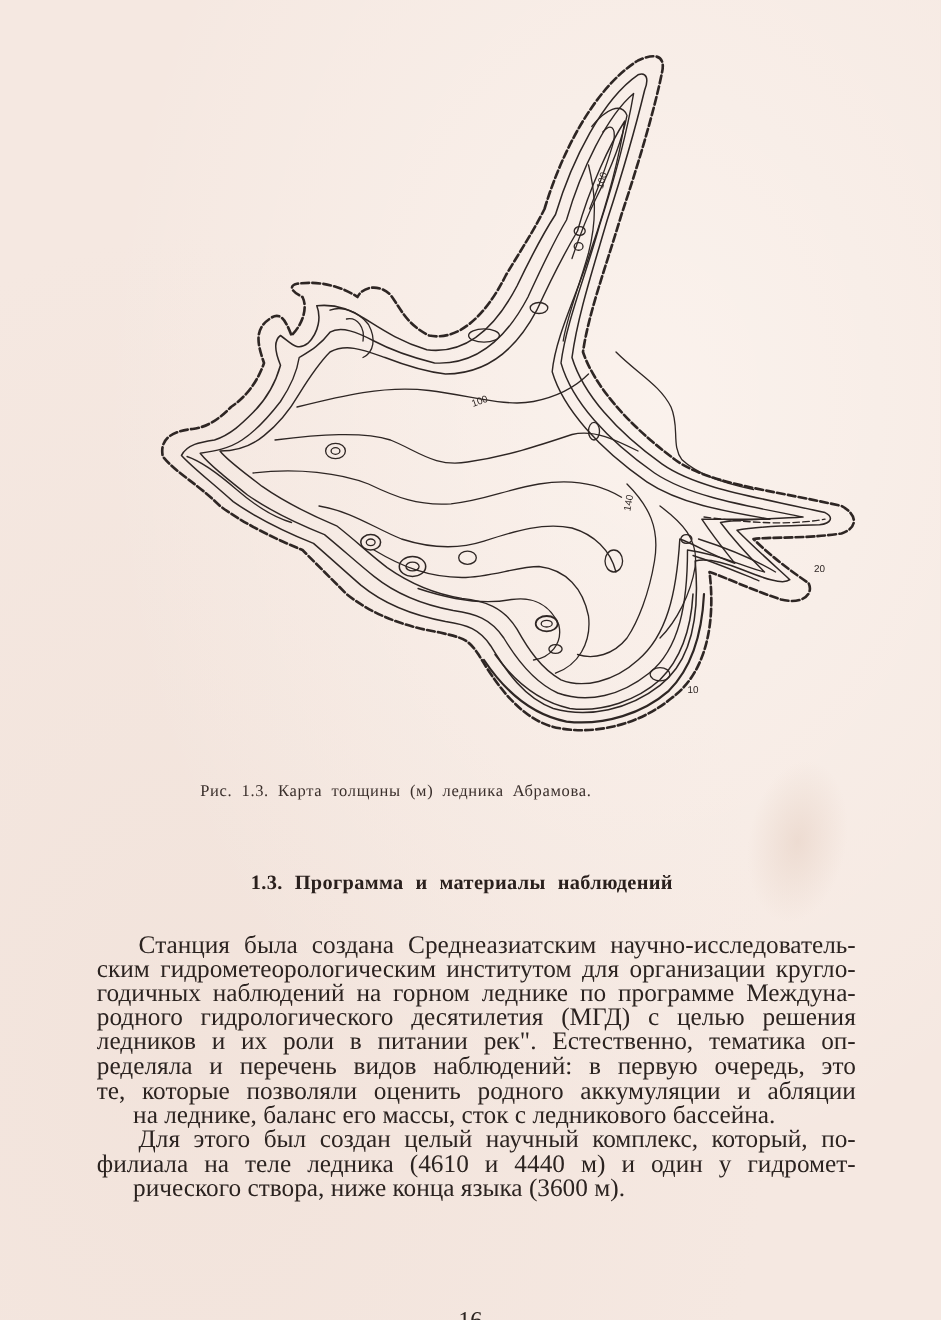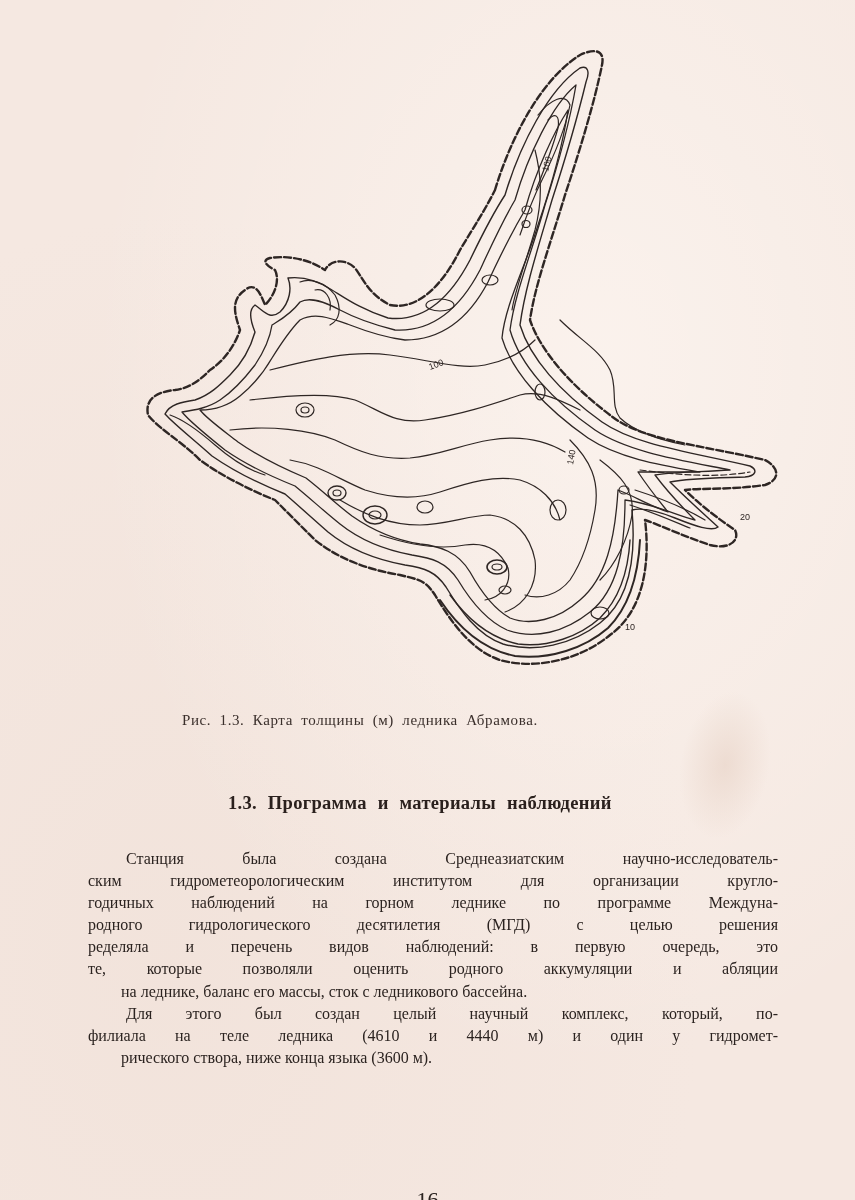--- a/index.html
+++ b/index.html
@@ -63,21 +63,21 @@
       letter-spacing: 0.3px;
       word-spacing: 6px;
       color: #2a201d;
       white-space: nowrap;
     }
     .body-text {
       position: absolute;
       left: 88px;
       top: 848px;
       width: 690px;
-      font-size: 16px;
+      font-size: 23px;
       line-height: 22.1px;
       color: #2b2320;
     }
     .line {
       display: block;
       white-space: nowrap;
       text-align: justify;
       text-align-last: justify;
       width: 690px;
     }
@@ -206,20 +206,21 @@
 
   <div class="caption">Рис. 1.3. Карта толщины (м) ледника Абрамова.</div>
 
   <div class="heading">1.3. Программа и материалы наблюдений</div>
 
   <div class="body-text">
     <span class="line indent">Станция была создана Среднеазиатским научно-исследователь-</span>
     <span class="line">ским гидрометеорологическим институтом для организации кругло-</span>
     <span class="line">годичных наблюдений на горном леднике по программе Междуна-</span>
     <span class="line">родного гидрологического десятилетия (МГД) с целью решения</span>
+    <span class="line">ледников и их роли в питании рек". Естественно, тематика оп-</span>
     <span class="line">ределяла и перечень видов наблюдений: в первую очередь, это</span>
     <span class="line">те, которые позволяли оценить родного аккумуляции и абляции</span>
     <span class="line last">на леднике, баланс его массы, сток с ледникового бассейна.</span>
     <span class="line indent">Для этого был создан целый научный комплекс, который, по-</span>
     <span class="line">филиала на теле ледника (4610 и 4440 м) и один у гидромет-</span>
     <span class="line last">рического створа, ниже конца языка (3600 м).</span>
   </div>
 
   <div class="page-number">16</div>
 </div>

